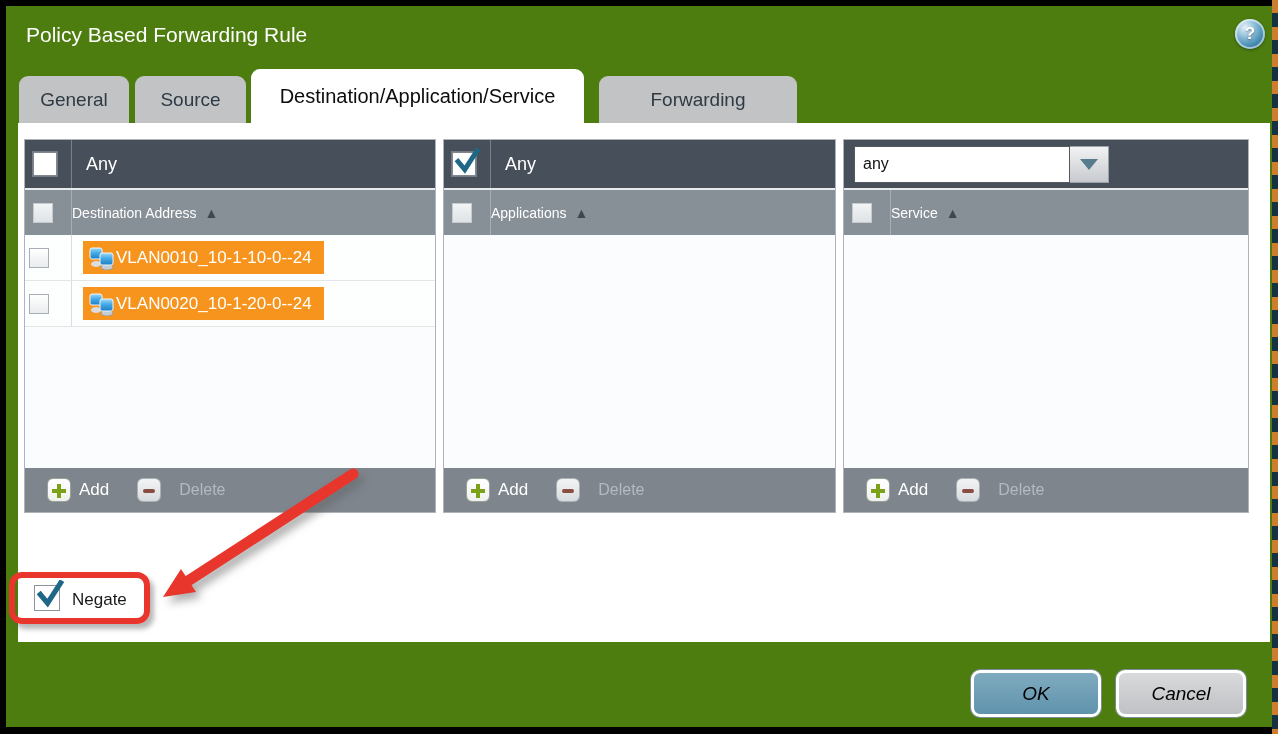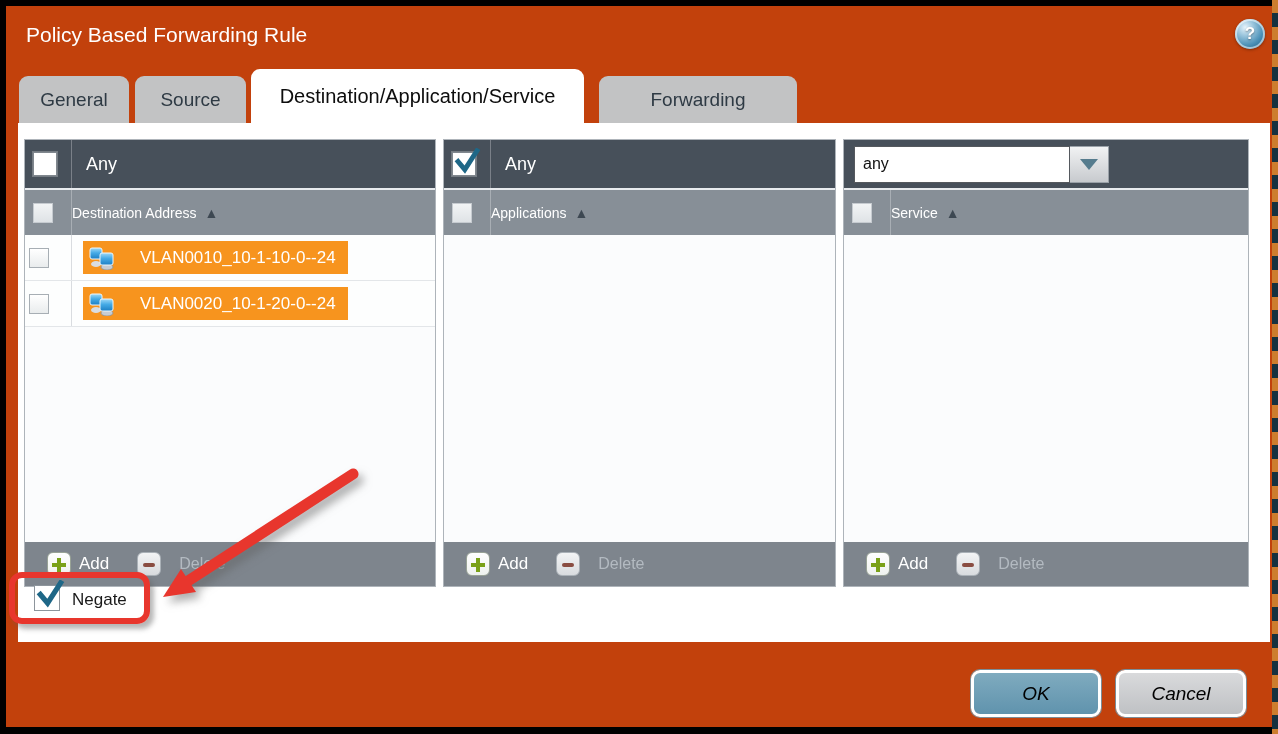--- a/index.html
+++ b/index.html
@@ -1,21 +1,21 @@
 <!DOCTYPE html>
 <html><head>
 <meta charset="utf-8">
 <style>
   html,body{margin:0;padding:0;}
   body{
     width:1278px;height:734px;position:relative;overflow:hidden;
     background:#000;font-family:"Liberation Sans", sans-serif;
     -webkit-font-smoothing:antialiased;
   }
-  .dialog{position:absolute;left:6px;top:6px;right:6px;bottom:7px;background:#c2410c;}
+  .dialog{position:absolute;left:6px;top:6px;right:6px;bottom:7px;background:#4d7c0f;}
   
   .titlebar-text{position:absolute;left:20px;top:17px;font-size:21px;color:#ffffff;}
   .help{
     position:absolute;left:1229px;top:13px;width:30px;height:30px;border-radius:50%;
     background:radial-gradient(circle at 34% 28%, #e6f3fa 0%, #9cc6dd 28%, #4d92b8 60%, #246a92 85%);
     box-shadow:inset 0 0 0 2px rgba(255,255,255,.55), 0 1px 3px rgba(0,0,0,.35);
     display:flex;align-items:center;justify-content:center;cursor:pointer;
   }
   .help span{color:#fff;font-size:17px;font-weight:bold;text-shadow:0 1px 2px rgba(0,0,0,.4);}
   
@@ -26,21 +26,21 @@
   }
   .tab.active{top:63px;height:54px;background:#ffffff;color:#0d0d0d;font-size:20px;}
   #tab-0{left:13px;width:110px;}
   #tab-1{left:129px;width:111px;}
   #tab-2{left:245px;width:333px;}
   #tab-3{left:593px;width:198px;}
   
   .panel{position:absolute;left:12px;top:117px;width:1252px;height:519px;background:#ffffff;}
   
   .col{
-    position:absolute;top:133px;height:448px;display:flex;flex-direction:column;
+    position:absolute;top:133px;height:374px;display:flex;flex-direction:column;
     box-sizing:border-box;border:1px solid #aeb4ba;background:#fafbfc;
   }
   #col-dest{left:18px;width:412px;}
   #col-apps{left:437px;width:393px;}
   #col-svc{left:837px;width:406px;}
   .anyrow{height:48px;min-height:48px;background:#47505a;display:flex;align-items:center;padding-left:8px;}
   .hdrrow{height:45px;min-height:45px;background:#878f97;display:flex;align-items:center;padding-left:8px;border-top:2px solid #e8ebee;}
   .vsep{width:1px;align-self:stretch;background:rgba(255,255,255,.28);}
   .anyrow .vsep{margin-left:14px;}
   .hdrrow .vsep{margin-left:18px;}
@@ -54,21 +54,21 @@
   .cb-any{width:24px;height:24px;border:1px solid #80878e;box-shadow:0 0 0 1px rgba(255,255,255,.25);}
   .cb-hdr{width:20px;height:20px;border:1px solid #c6cbd0;background:linear-gradient(#f2f4f5,#dfe3e6);cursor:default;}
   .cb-row{width:20px;height:20px;border:1px solid #a7aeb4;background:linear-gradient(#ffffff,#e9eced);}
   .checkmark{position:absolute;left:1px;top:-5px;width:27px;height:27px;pointer-events:none;}
   
   .lrow{height:45px;display:flex;align-items:center;border-bottom:1px solid #e3e6e9;background:#fdfefe;cursor:pointer;}
   .rowcbcell{width:46px;align-self:stretch;display:flex;align-items:center;border-right:1px solid #d9dce0;}
   .rowcbcell .cb-row{margin-left:4px;}
   .chip{
     margin-left:11px;height:33px;background:#f7941e;color:#fff;font-size:17px;
-    display:flex;align-items:center;gap:24px;padding:0 12px 0 6px;white-space:nowrap;
+    display:flex;align-items:center;gap:0;padding:0 12px 0 6px;white-space:nowrap;
   }
   .neticon{width:27px;height:25px;}
   
   .ficon{width:24px;height:24px;border-radius:6px;position:relative;box-sizing:border-box;cursor:pointer;}
   .ficon-add{background:linear-gradient(#ffffff,#eef1ee);border:1px solid #98a296;}
   .ficon-add::before{content:"";position:absolute;left:4px;top:10px;width:14px;height:4px;background:#7aa118;}
   .ficon-add::after{content:"";position:absolute;left:9px;top:5px;width:4px;height:14px;background:#7aa118;}
   .ficon-del{background:linear-gradient(#f3f4f5,#d8dbde);border:1px solid #aab1b7;cursor:default;}
   .ficon-del::before{content:"";position:absolute;left:5px;top:10px;width:12px;height:4px;background:#8a4d42;border-radius:2px;}
   .addlabel{color:#fff;font-size:17px;cursor:pointer;}

